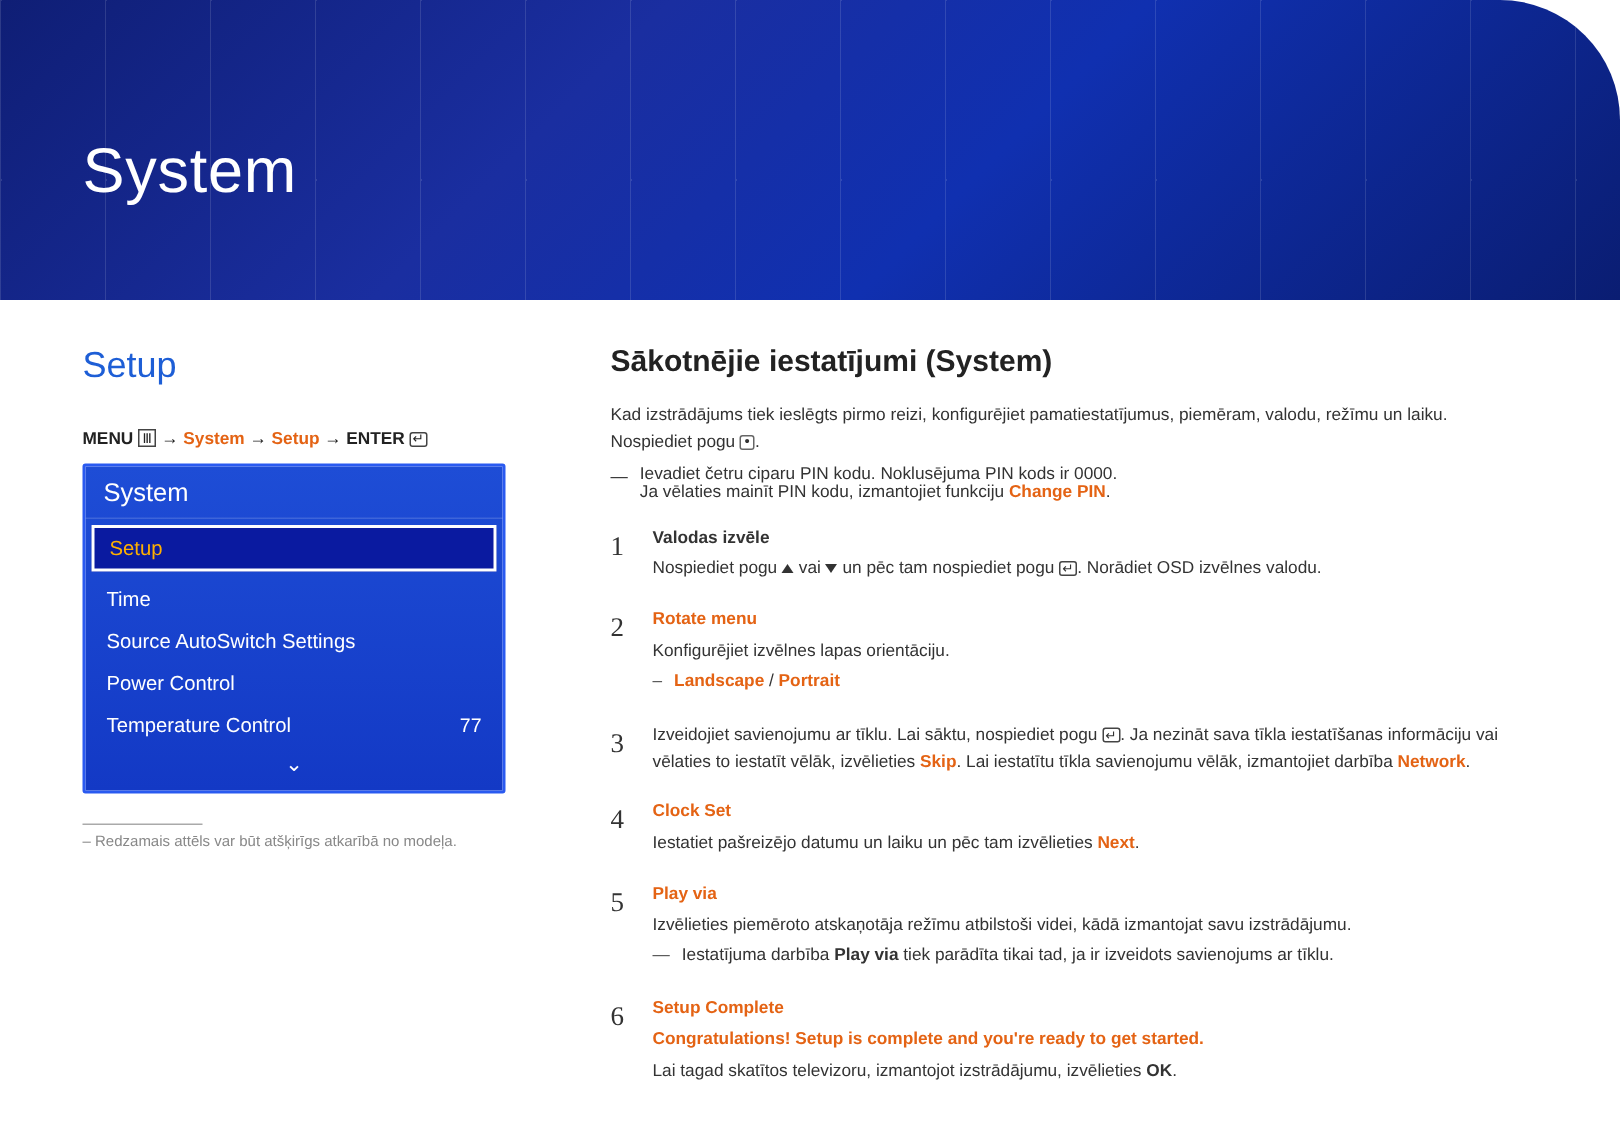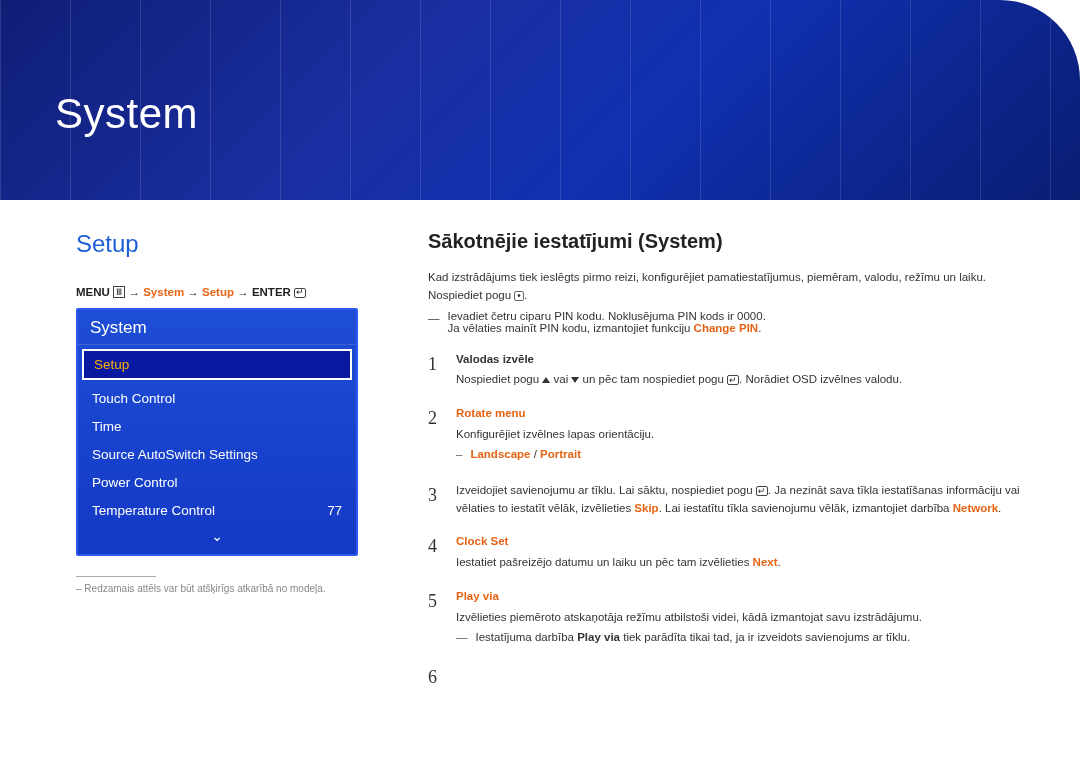--- a/index.html
+++ b/index.html
@@ -32,21 +32,21 @@
   .banner-title {
     position: absolute;
     left: 55px; top: 90px;
     font-size: 42px;
     font-weight: 400;
     color: #fff;
     letter-spacing: 0.5px;
   }
   .main {
     display: flex;
-    padding: 30px 50px 0 76px;
+    padding: 30px 50px 0 55px;
   }
   .leftcol {
     width: 340px;
     flex-shrink: 0;
     padding-right: 30px;
   }
   .section-title {
     font-size: 24px;
     color: #1d5ed6;
     margin-bottom: 28px;
@@ -235,23 +235,20 @@
       <b>ENTER</b>
       <span class="enter-icon"></span>
     </div>
 
     <div class="menu-panel">
       <div class="menu-header">System</div>
       <div class="menu-item selected">
         <span>Setup</span>
       </div>
       <div class="menu-item">
-        <span>Touch Control</span>
-      </div>
-      <div class="menu-item">
         <span>Time</span>
       </div>
       <div class="menu-item">
         <span>Source AutoSwitch Settings</span>
       </div>
       <div class="menu-item">
         <span>Power Control</span>
       </div>
       <div class="menu-item">
         <span>Temperature Control</span>
@@ -336,17 +333,22 @@
             <span class="dash">―</span>
             <span>
               <span>Iestatījuma darbība </span><b>Play via</b><span> tiek parādīta tikai tad, ja ir izveidots savienojums ar tīklu.</span>
             </span>
           </div>
         </div>
       </li>
 
       <li>
         <div class="stepnum">6</div>
+        <div class="stepbody">
+          <span class="step-title orange">Setup Complete</span>
+          <b class="orange" style="display:block; margin-bottom:3px;">Congratulations! Setup is complete and you're ready to get started.</b>
+          <span>Lai tagad skatītos televizoru, izmantojot izstrādājumu, izvēlieties </span><b>OK</b><span>.</span>
+        </div>
       </li>
 
     </ol>
   </div>
 </div>
 
 </body></html>

